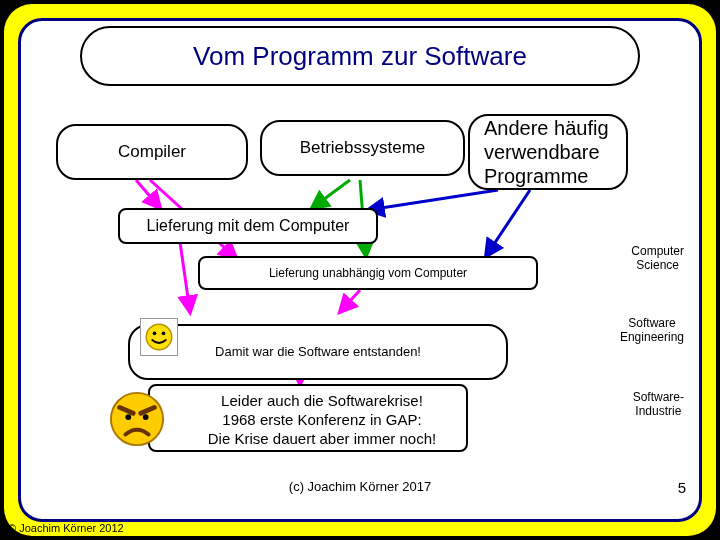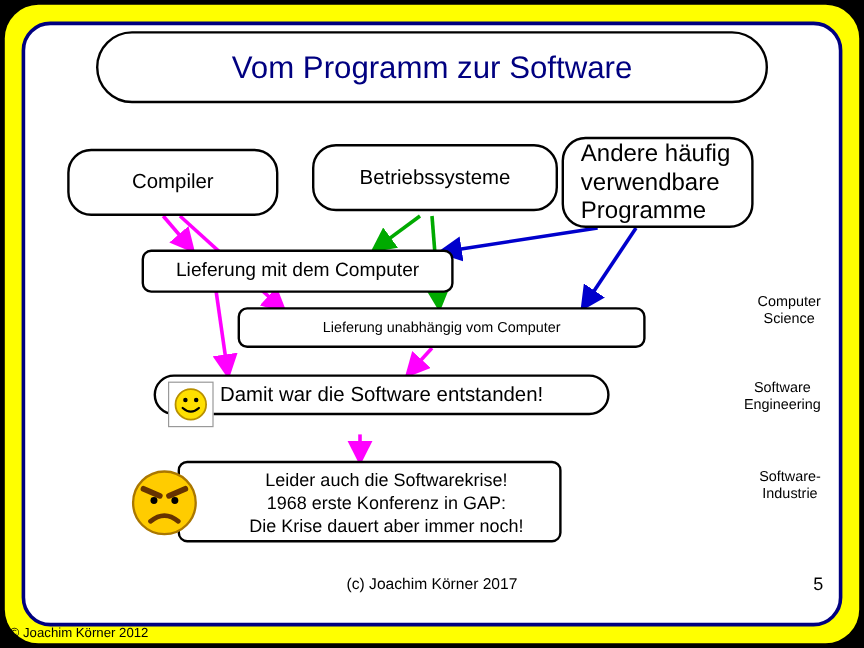--- a/index.html
+++ b/index.html
@@ -1,26 +1,26 @@
 <!DOCTYPE html>
 <html><head>
 <meta charset="utf-8">
 <style>
   *{box-sizing:border-box;margin:0;padding:0}
   body{width:720px;height:540px;background:#000;font-family:Arial,Helvetica,sans-serif;overflow:hidden;position:relative}
   .outer{position:absolute;inset:4px;background:#ffff00;border-radius:28px}
   .inner{position:absolute;inset:18px;background:#fff;border:3px solid #000080;border-radius:24px}
   .title{position:absolute;top:26px;left:50%;transform:translateX(-50%);width:560px;height:60px;background:#fff;border:2px solid #000;border-radius:30px;display:flex;align-items:center;justify-content:center;font-size:26px;color:#000080}
   .box{position:absolute;background:#fff;border:2px solid #000;border-radius:20px;padding:8px 14px;font-size:17px;display:flex;align-items:center;justify-content:center;text-align:left;line-height:1.2}
-  .b-compiler{top:124px;left:56px;width:176px;height:56px}
+  .b-compiler{top:124px;left:56px;width:192px;height:56px}
   .b-os{top:120px;left:260px;width:205px;height:56px}
   .b-other{top:114px;left:468px;width:160px;height:76px;font-size:20px}
   .b-deliv1{top:208px;left:118px;width:260px;height:36px;border-radius:8px;font-size:16px}
   .b-deliv2{top:256px;left:198px;width:340px;height:34px;border-radius:8px;font-size:12px}
-  .b-born{top:312px;left:128px;width:380px;height:34px;font-size:17px}
+  .b-born{top:324px;left:128px;width:380px;height:56px;font-size:13px}
   .b-crisis{position:absolute;top:384px;left:148px;width:320px;height:68px;background:#fff;border:2px solid #000;border-radius:8px;padding:6px 22px 6px 50px;font-size:15px;line-height:1.25;text-align:center}
   .side{position:absolute;right:36px;font-size:12px;text-align:center;line-height:1.2}
   .s1{top:244px}
   .s2{top:316px}
   .s3{top:390px}
   .smiley{position:absolute;top:318px;left:140px;width:38px;height:38px;border:1px solid #999;background:#fff;display:flex;align-items:center;justify-content:center}
   .smiley svg{width:30px;height:30px}
   .angry{position:absolute;top:390px;left:108px;width:58px;height:58px}
   .copy{position:absolute;bottom:46px;left:50%;transform:translateX(-50%);font-size:13px;color:#000}
   .foot{position:absolute;bottom:6px;left:8px;font-size:11px;color:#000}

